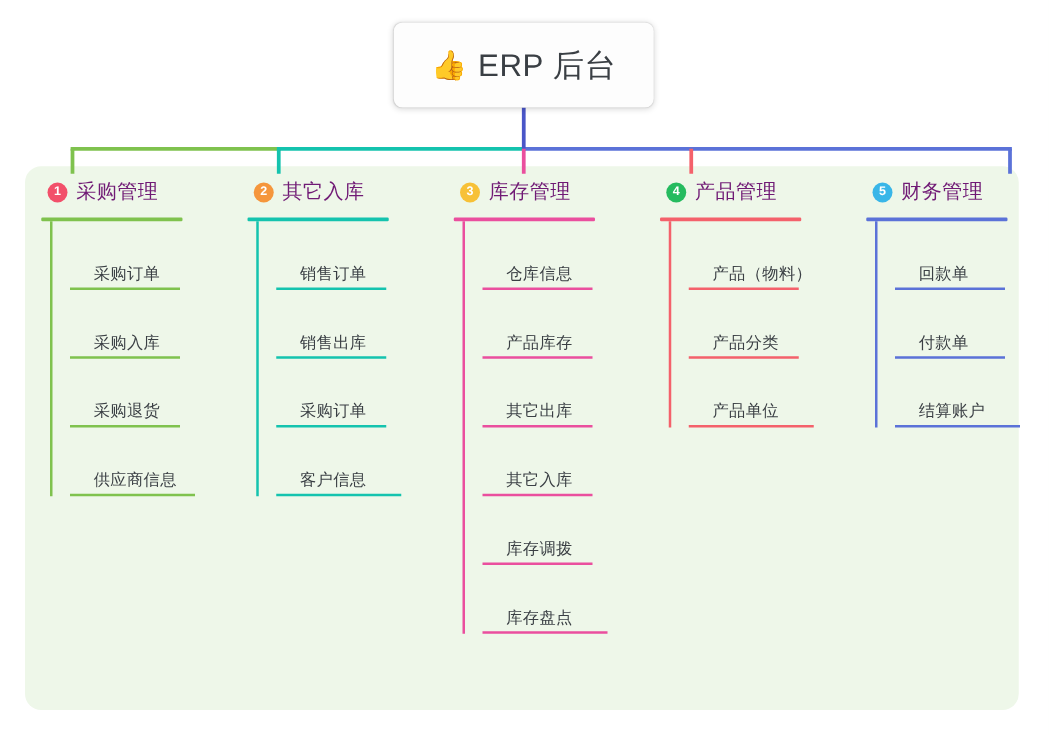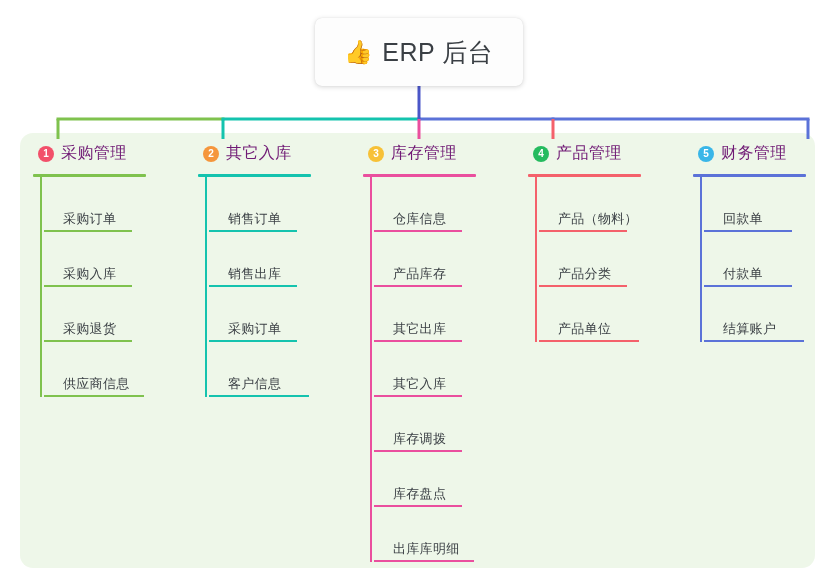--- a/index.html
+++ b/index.html
@@ -122,21 +122,21 @@
   .col-rule {
     height: 3px;
     border-radius: 1px;
     width: 113px;
     margin-left: 0px;
   }
 
   .items {
     position: relative;
     margin-left: 7px;
-    padding-left: 4px;
+    padding-left: 16px;
   }
   .spine {
     position: absolute;
     left: 0;
     top: 0;
     bottom: 0;
     width: 2px;
   }
   .item {
     position: relative;
@@ -268,24 +268,20 @@
           <span class="item-rule" style="background: rgb(234, 79, 158);"></span>
         </div>
         <div class="item">
           <span class="item-label">库存调拨</span>
           <span class="item-rule" style="background: rgb(234, 79, 158);"></span>
         </div>
         <div class="item">
           <span class="item-label">库存盘点</span>
           <span class="item-rule" style="background: rgb(234, 79, 158);"></span>
         </div>
-        <div class="item">
-          <span class="item-label">出库库明细</span>
-          <span class="item-rule" style="background: rgb(234, 79, 158);"></span>
-        </div>
       </div>
     </div>
 
     <div class="column col-3">
       <div class="col-head">
         <span class="badge" style="background: rgb(37, 187, 95);">4</span>
         <span class="col-title">产品管理</span>
       </div>
       <div class="col-rule" style="background: rgb(244, 97, 107);"></div>
       <div class="items">

